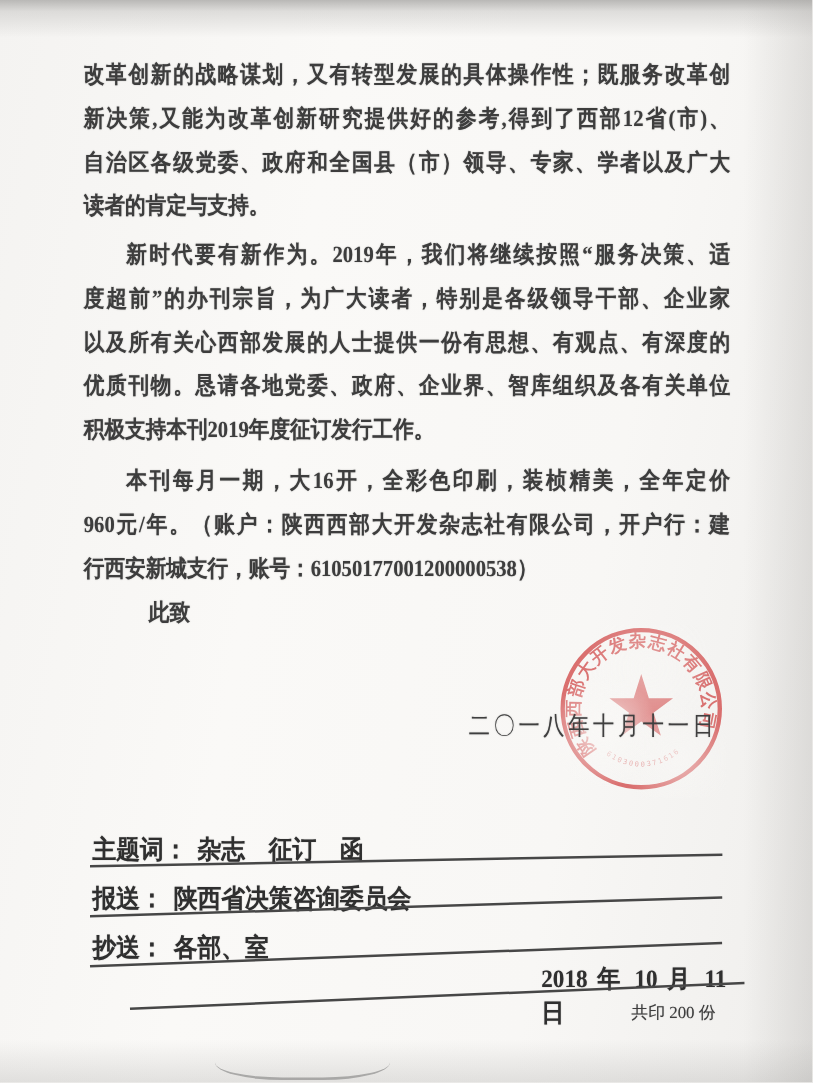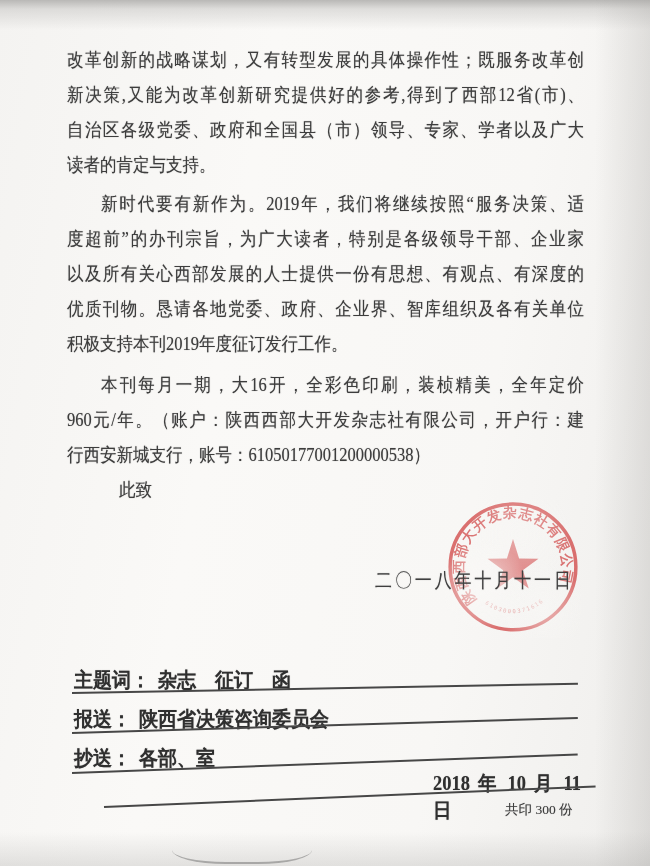--- a/index.html
+++ b/index.html
@@ -14,21 +14,21 @@
   .shade-right { position:absolute; right:0; top:0; width:55px; height:100%;
     background: linear-gradient(90deg, rgba(170,168,165,0), rgba(165,163,160,0.28)); }
   .shade-bottom { position:absolute; left:0; bottom:0; width:100%; height:34px;
     background: linear-gradient(rgba(185,184,182,0), rgba(170,169,167,0.30)); }
   .curl { position:absolute; left:172px; top:836px; width:140px; height:26px;
     border-bottom:2.5px solid rgba(95,95,95,0.45); border-radius:50% / 65%; }
 
   
   .body-text { position:absolute; left:67px; top:42px; width:517px;
     font-size:16.5px; line-height:35px; color:#3d3d3d;
-    text-shadow:0 0 0.9px rgba(70,70,70,0.55); }
+    text-shadow:0 0 0.9px rgba(70,70,70,0.55);font-weight:bold; }
   .bl { height:35px; white-space:nowrap; transform:scaleY(1.12); }
   .bl.j { white-space:normal; text-align:justify; text-align-last:justify; }
   .ind { text-indent:34px; }
   .gap-a { margin-top:4px; }
   .gap-b { margin-top:6px; }
   .closing { text-indent:52px; }
 
   
   .date-cn { position:absolute; left:375px; top:567px; width:196px; z-index:3;
     font-size:17px; color:#3f3f3f; text-align:justify; text-align-last:justify;
@@ -124,15 +124,15 @@
   </div>
   <div class="rule rule-2"></div>
 
   <div class="frow" style="top:744px;">
     <span class="flabel">抄送：</span><span class="fvalue">各部、室</span>
   </div>
   <div class="rule rule-3"></div>
 
   <div class="fdate">2018 年 10 月 11 日</div>
   <div class="rule rule-long"></div>
-  <div class="fcopies">共印 300 份</div>
+  <div class="fcopies">共印 200 份</div>
 
 </div>
 
 </body></html>

